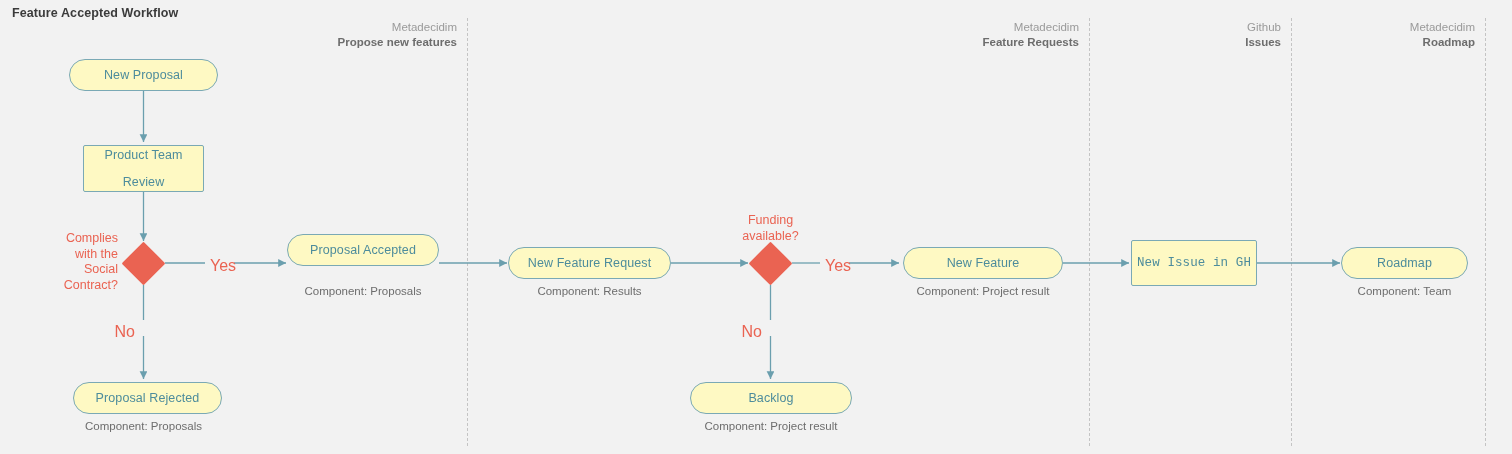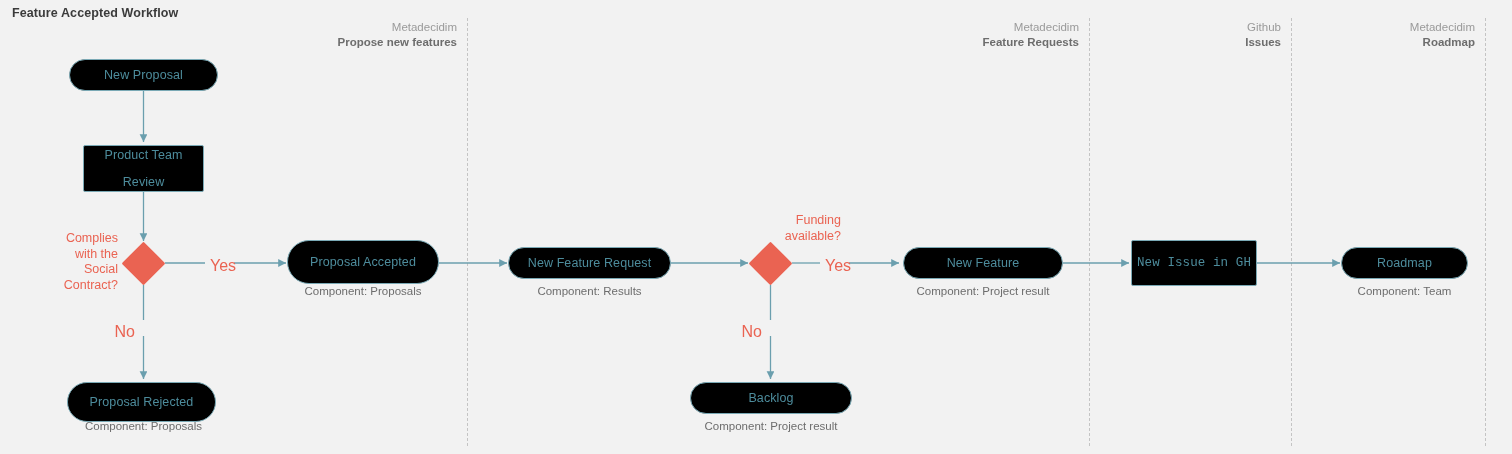--- a/index.html
+++ b/index.html
@@ -58,21 +58,21 @@
   .lane-divider {
     position: absolute;
     width: 0;
     border-left: 1.5px dashed #c4c4c4;
   }
 
   
   .node {
     position: absolute;
     box-sizing: border-box;
-    background: #000000;
+    background: #fef9c3;
     border: 1.3px solid #7aa9b5;
     color: #4d8c9c;
     display: flex;
     align-items: center;
     justify-content: center;
     text-align: center;
     font-size: 12.5px;
     line-height: 15px;
     letter-spacing: 0.1px;
   }
@@ -97,21 +97,21 @@
   }
 
   
   .decision-label {
     position: absolute;
     color: #ea6352;
     font-size: 12.5px;
     line-height: 15.5px;
   }
   .decision-label.align-right { text-align: right; }
-  .decision-label.align-center { text-align: right; }
+  .decision-label.align-center { text-align: center; }
 
   
   .edge-label {
     position: absolute;
     color: #ea6352;
     font-size: 16px;
     white-space: nowrap;
   }
 
   
@@ -180,24 +180,24 @@
     </g>
   </svg>
 
   <div class="node pill" style="left:69px; top:59px; width:149px; height:32px;">New Proposal</div>
 
   <div class="node rect" style="left:83px; top:145px; width:121px; height:47px; flex-direction:column;gap:12px;">
     <span>Product Team</span>
     <span>Review</span>
   </div>
 
-  <div class="node pill" style="left:287px; top:240px; width:152px; height:44px;">Proposal Accepted</div>
+  <div class="node pill" style="left:287px; top:234px; width:152px; height:32px;">Proposal Accepted</div>
   <div class="node-caption" style="left:287px; top:285px; width:152px;">Component: Proposals</div>
 
-  <div class="node pill" style="left:67px; top:382px; width:149px; height:40px;">Proposal Rejected</div>
+  <div class="node pill" style="left:73px; top:382px; width:149px; height:32px;">Proposal Rejected</div>
   <div class="node-caption" style="left:69px; top:420px; width:149px;">Component: Proposals</div>
 
   <div class="node pill" style="left:508px; top:247px; width:163px; height:32px;">New Feature Request</div>
   <div class="node-caption" style="left:508px; top:285px; width:163px;">Component: Results</div>
 
   <div class="node pill" style="left:903px; top:247px; width:160px; height:32px;">New Feature</div>
   <div class="node-caption" style="left:903px; top:285px; width:160px;">Component: Project result</div>
 
   <div class="node pill" style="left:690px; top:382px; width:162px; height:32px;">Backlog</div>
   <div class="node-caption" style="left:690px; top:420px; width:162px;">Component: Project result</div>

